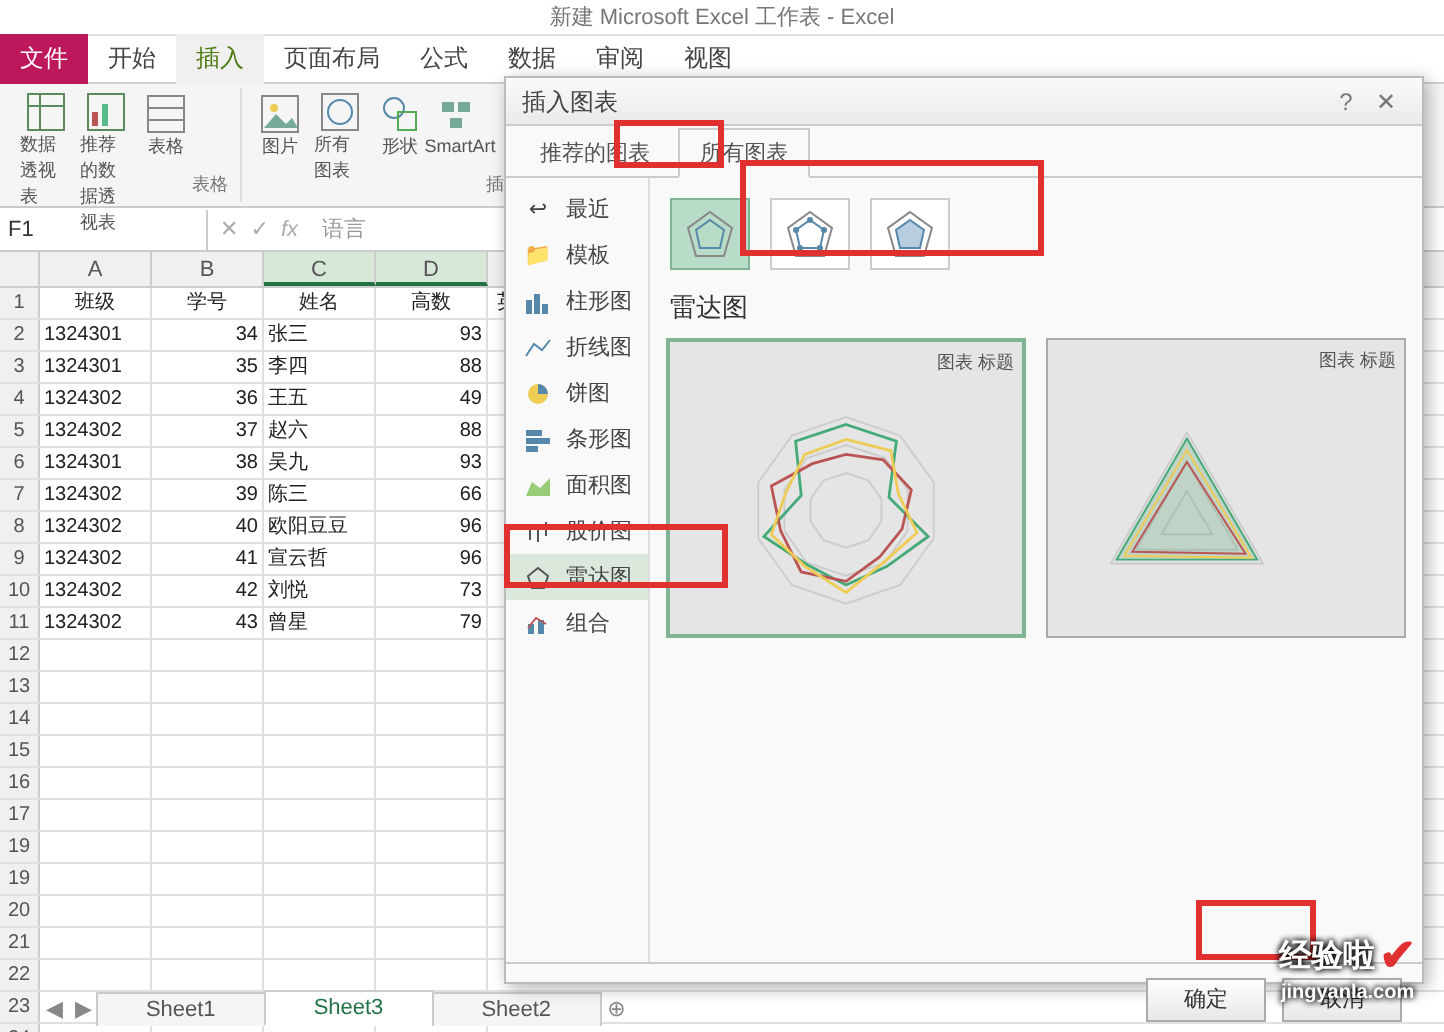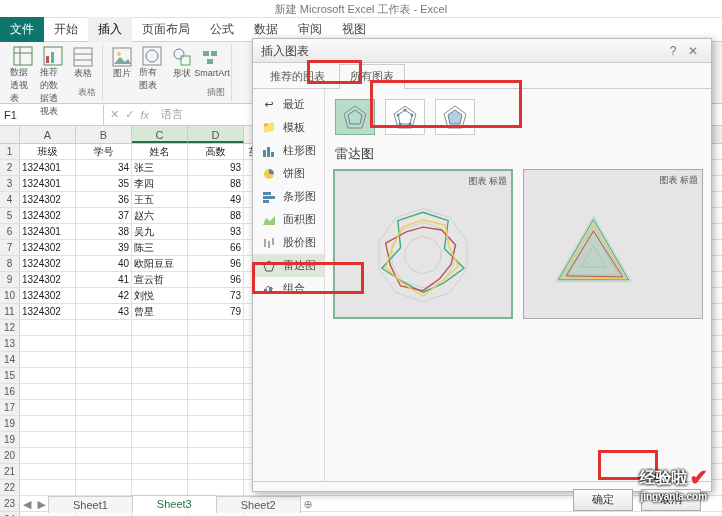--- a/index.html
+++ b/index.html
@@ -2,25 +2,25 @@
 <html><head>
 <meta charset="utf-8">
 <style>
 * { margin: 0; padding: 0; box-sizing: border-box; font-family: "Microsoft YaHei", sans-serif; }
 body { width: 722px; height: 516px; background: #fff; overflow: hidden; position: relative; font-size: 11px; }
 
 .titlebar { height: 18px; background: #fff; text-align: center; color: #777; font-size: 11px; line-height: 18px; border-bottom: 1px solid #e0e0e0; }
 
 .menubar { height: 24px; background: #fff; display: flex; align-items: center; border-bottom: 1px solid #d0d0d0; }
 .menu-item { padding: 4px 10px; color: #444; font-size: 12px; cursor: pointer; }
-.menu-item.file { background: #0f766e; color: #fff; }
-.menu-item.active { background: #f0f0f0; color: #000000; }
+.menu-item.file { background: #be185d; color: #fff; }
+.menu-item.active { background: #f0f0f0; color: #4d7c0f; }
 
 .ribbon { height: 62px; background: #f5f5f5; border-bottom: 1px solid #ccc; display: flex; padding: 2px 4px; }
-.ribbon-group { border-right: 1px solid #ddd; padding: 2px 6px; display: flex; flex-direction: column; align-items: flex-end; justify-content: space-between; }
+.ribbon-group { border-right: 1px solid #ddd; padding: 2px 6px; display: flex; flex-direction: row; align-items: flex-start; justify-content: space-between; }
 .ribbon-group .icons { display: flex; gap: 4px; }
 .ribbon-icon { width: 26px; height: 34px; display: flex; flex-direction: column; align-items: center; color: #555; font-size: 9px; cursor: pointer; }
 .ribbon-icon .glyph { width: 22px; height: 22px; display: flex; align-items: center; justify-content: center; }
 .group-label { font-size: 9px; color: #777; margin-top: auto; }
 
 .namebox-row { height: 22px; background: #fff; border-bottom: 1px solid #ccc; display: flex; align-items: center; }
 .namebox { width: 104px; height: 20px; border-right: 1px solid #ccc; padding: 0 4px; color: #333; display: flex; align-items: center; }
 .fx-controls { display: flex; align-items: center; gap: 6px; padding: 0 6px; color: #aaa; }
 .fx-area { flex: 1; padding: 0 6px; color: #999; }
 
@@ -393,20 +393,28 @@
         </div>
       <div class="cat">
           <span class="ci">
             <svg width="14" height="12">
               <rect x="1" y="5" width="3" height="7" fill="#58a"></rect>
               <rect x="5" y="2" width="3" height="10" fill="#58a"></rect>
               <rect x="9" y="7" width="3" height="5" fill="#58a"></rect>
             </svg>
           </span>
           <span>柱形图</span>
+        </div>
+      <div class="cat">
+          <span class="ci">
+            <svg width="14" height="12">
+              <polyline points="1,10 5,4 9,7 13,2" fill="none" stroke="#58a"></polyline>
+            </svg>
+          </span>
+          <span>折线图</span>
         </div>
       <div class="cat">
           <span class="ci">
             <svg width="14" height="12">
               <circle cx="7" cy="6" r="5" fill="#ec5"></circle>
               <path d="M7 6 L7 1 A5 5 0 0 1 12 6 Z" fill="#58a"></path>
             </svg>
           </span>
           <span>饼图</span>
         </div>

